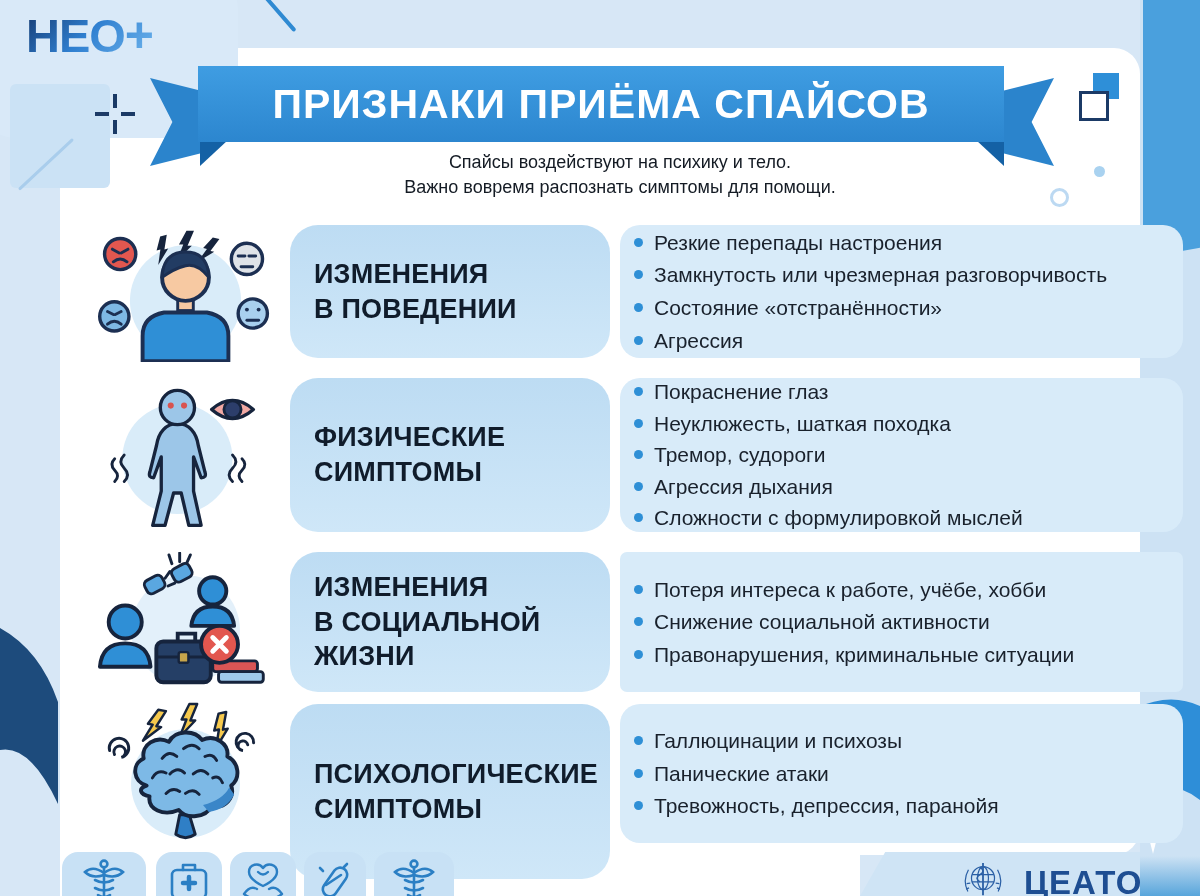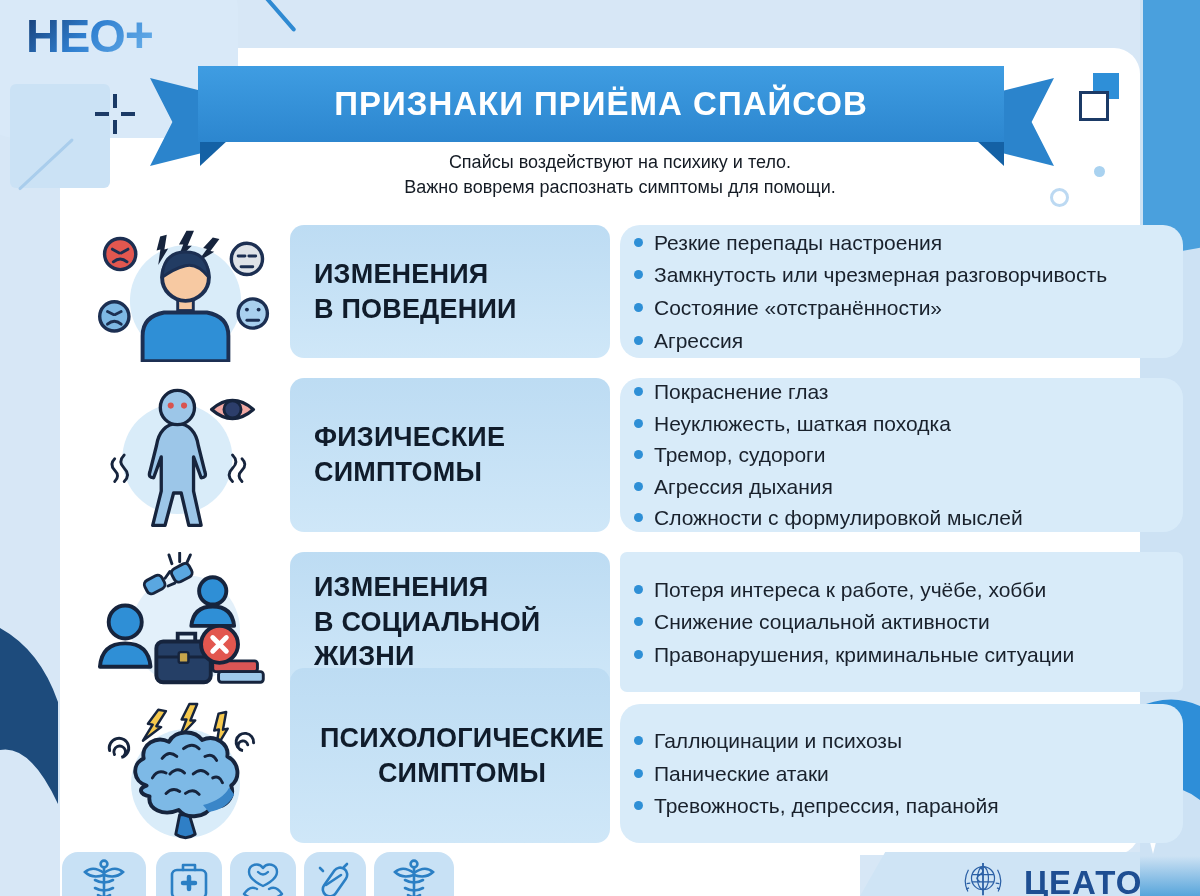--- a/index.html
+++ b/index.html
@@ -29,32 +29,32 @@
   .sq-filled{left:1093px;top:73px;width:26px;height:26px;background:#2e8fd8;}
   .sq-outline{left:1079px;top:91px;width:24px;height:24px;background:#ffffff;border:3px solid #1b3a66;}
   .dot-filled{left:1094px;top:166px;width:11px;height:11px;border-radius:50%;background:#a9d2f0;}
   .dot-outline{left:1050px;top:188px;width:13px;height:13px;border-radius:50%;border:3px solid #bcd9f2;}
   .sparkle{left:1132px;top:812px;width:42px;height:42px;background:rgba(255,255,255,.95);
     clip-path:polygon(50% 0,60% 40%,100% 50%,60% 60%,50% 100%,40% 60%,0 50%,40% 40%);}
 
   
   .ribbon-band{left:198px;top:66px;width:806px;height:76px;background:linear-gradient(180deg,#3f9de2,#2c86cf);
     display:flex;align-items:center;justify-content:center;z-index:4;}
-  .ribbon-title{color:#ffffff;font-size:33px;font-weight:700;letter-spacing:1px;white-space:nowrap;}
+  .ribbon-title{color:#ffffff;font-size:41px;font-weight:700;letter-spacing:1px;white-space:nowrap;}
   .tail{width:56px;height:88px;background:#2b84cc;z-index:2;}
   .tail-left{left:150px;top:78px;clip-path:polygon(0 0,100% 16%,100% 84%,0 100%,40% 50%);}
   .tail-right{left:998px;top:78px;clip-path:polygon(0 16%,100% 0,60% 50%,100% 100%,0 84%);}
   .fold{width:28px;height:26px;background:#1461a5;z-index:3;}
   .fold-left{left:200px;top:140px;clip-path:polygon(0 0,100% 0,0 100%);}
   .fold-right{left:976px;top:140px;clip-path:polygon(0 0,100% 0,100% 100%);}
 
   .subtitle{left:200px;top:150px;width:840px;text-align:center;font-size:18px;line-height:1.4;color:#141b24;z-index:4;}
 
   
-  .title-card{left:290px;width:320px;background:linear-gradient(180deg,#bddcf3,#cfe7f8);border-radius:14px;
+  .title-card{left:290px;width:320px;background:linear-gradient(180deg,#bddcf3,#cfe7f8);border-radius:28px;
     display:flex;flex-direction:column;justify-content:center;padding-left:24px;box-sizing:border-box;z-index:3;}
   .title-card div{font-size:27px;font-weight:700;color:#101c2b;line-height:1.28;letter-spacing:.2px;white-space:nowrap;}
   .bullet-card{left:620px;width:563px;background:#d8ebf9;border-radius:20px;display:flex;flex-direction:column;
     justify-content:center;gap:7px;padding-left:14px;box-sizing:border-box;z-index:3;}
   .bullet{display:flex;align-items:flex-start;gap:11px;white-space:nowrap;}
   .bullet .b-dot{flex:0 0 auto;width:9px;height:9px;border-radius:50%;background:#2e8fd6;margin-top:8px;}
   .bullet .b-text{font-size:21px;color:#19212c;line-height:1.22;}
   .row-icon{z-index:3;}
 
   
@@ -237,21 +237,21 @@
     <path d="M22,50 a10,10 0 1 1 12,7 a6,6 0 1 0 -7,-3" fill="none" stroke="#16243d" stroke-width="3" stroke-linecap="round"></path>
     <path d="M170,42 a9,9 0 1 0 -11,8 a5,5 0 1 1 5,-6" fill="none" stroke="#16243d" stroke-width="3" stroke-linecap="round"></path>
     <path d="M0 0 L-8 16 L-3 16 L-10 34 L6 17 L1 17 L8 0 Z" transform="translate(72,8) rotate(10)" fill="#f6c94d" stroke="#16243d" stroke-width="2.5" stroke-linejoin="round"></path>
     <path d="M0 0 L-8 16 L-3 16 L-10 34 L6 17 L1 17 L8 0 Z" transform="translate(104,2)" fill="#f6c94d" stroke="#16243d" stroke-width="2.5" stroke-linejoin="round"></path>
     <path d="M0 0 L-8 16 L-3 16 L-10 34 L6 17 L1 17 L8 0 Z" transform="translate(134,12) rotate(-12)" fill="#f6c94d" stroke="#16243d" stroke-width="2.5" stroke-linejoin="round"></path>
     <path d="M94,116 L90,136 Q100,143 110,136 L104,116 Z" fill="#2f7fc6" stroke="#16243d" stroke-width="3" stroke-linejoin="round"></path>
     <path d="M60,86 C46,82 44,64 57,58 C54,44 70,34 83,41 C89,29 109,28 117,39 C131,33 145,43 143,56 C155,62 157,78 147,86 C151,98 141,110 127,107 C121,119 101,121 93,111 C77,118 61,110 63,97 C53,95 51,89 60,86 Z" fill="#7db9e6" stroke="#16243d" stroke-width="4" stroke-linejoin="round"></path>
     <path d="M118,106 Q138,101 145,88 L150,95 Q143,110 124,113 Z" fill="#3a86c8"></path>
     <path d="M76,58 q7,-9 15,-2 M98,48 q9,-7 16,0 M120,56 q8,-4 12,4 M66,78 q5,-9 14,-5 M84,74 q8,-8 15,-1 M108,74 q8,-7 15,0 M128,78 q7,-3 10,5 M80,94 q7,-7 14,-2 M100,94 q8,-6 14,1" fill="none" stroke="#16243d" stroke-width="3" stroke-linecap="round"></path>
   </svg>
-  <div class="abs title-card" style="top:668px;height:175px;text-align:center;">
+  <div class="abs title-card" style="top:704px;height:175px;">
     <div>ПСИХОЛОГИЧЕСКИЕ</div>
     <div>СИМПТОМЫ</div>
   </div>
   <div class="abs bullet-card" style="top:704px;height:139px;">
     <div class="bullet">
         <span class="b-dot"></span>
         <span class="b-text">Галлюцинации и психозы</span>
       </div>
     <div class="bullet">
         <span class="b-dot"></span>

